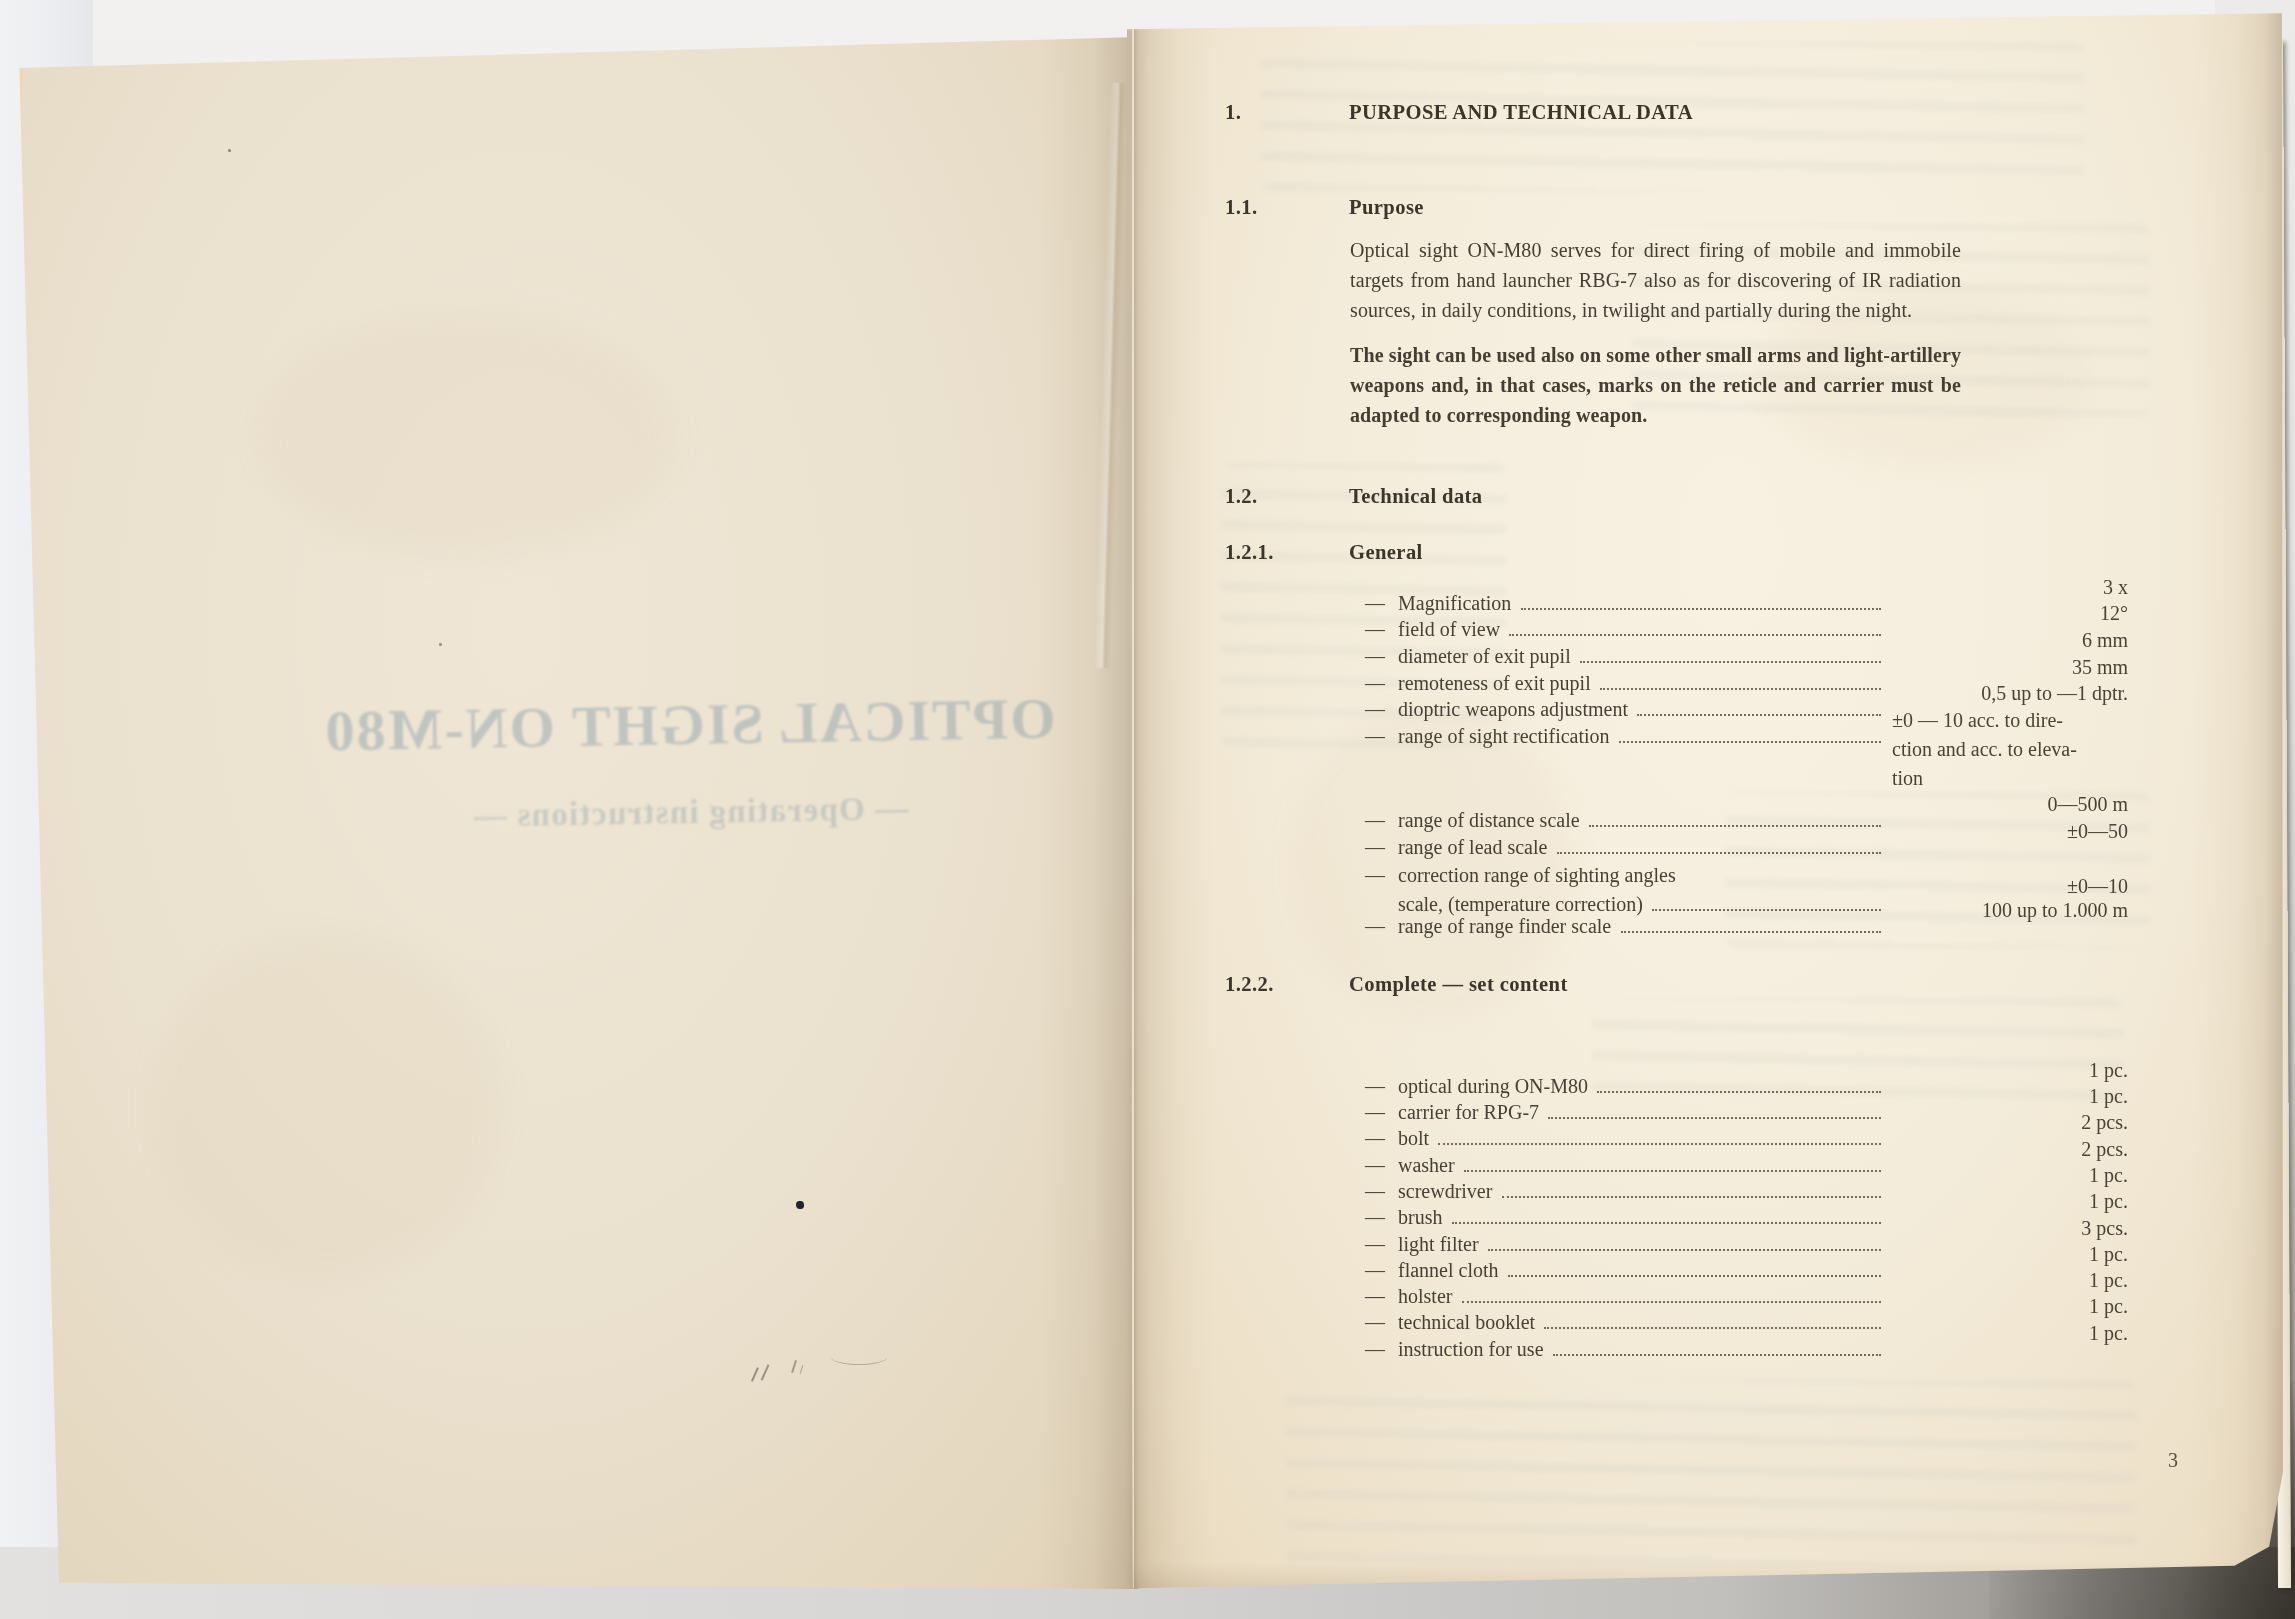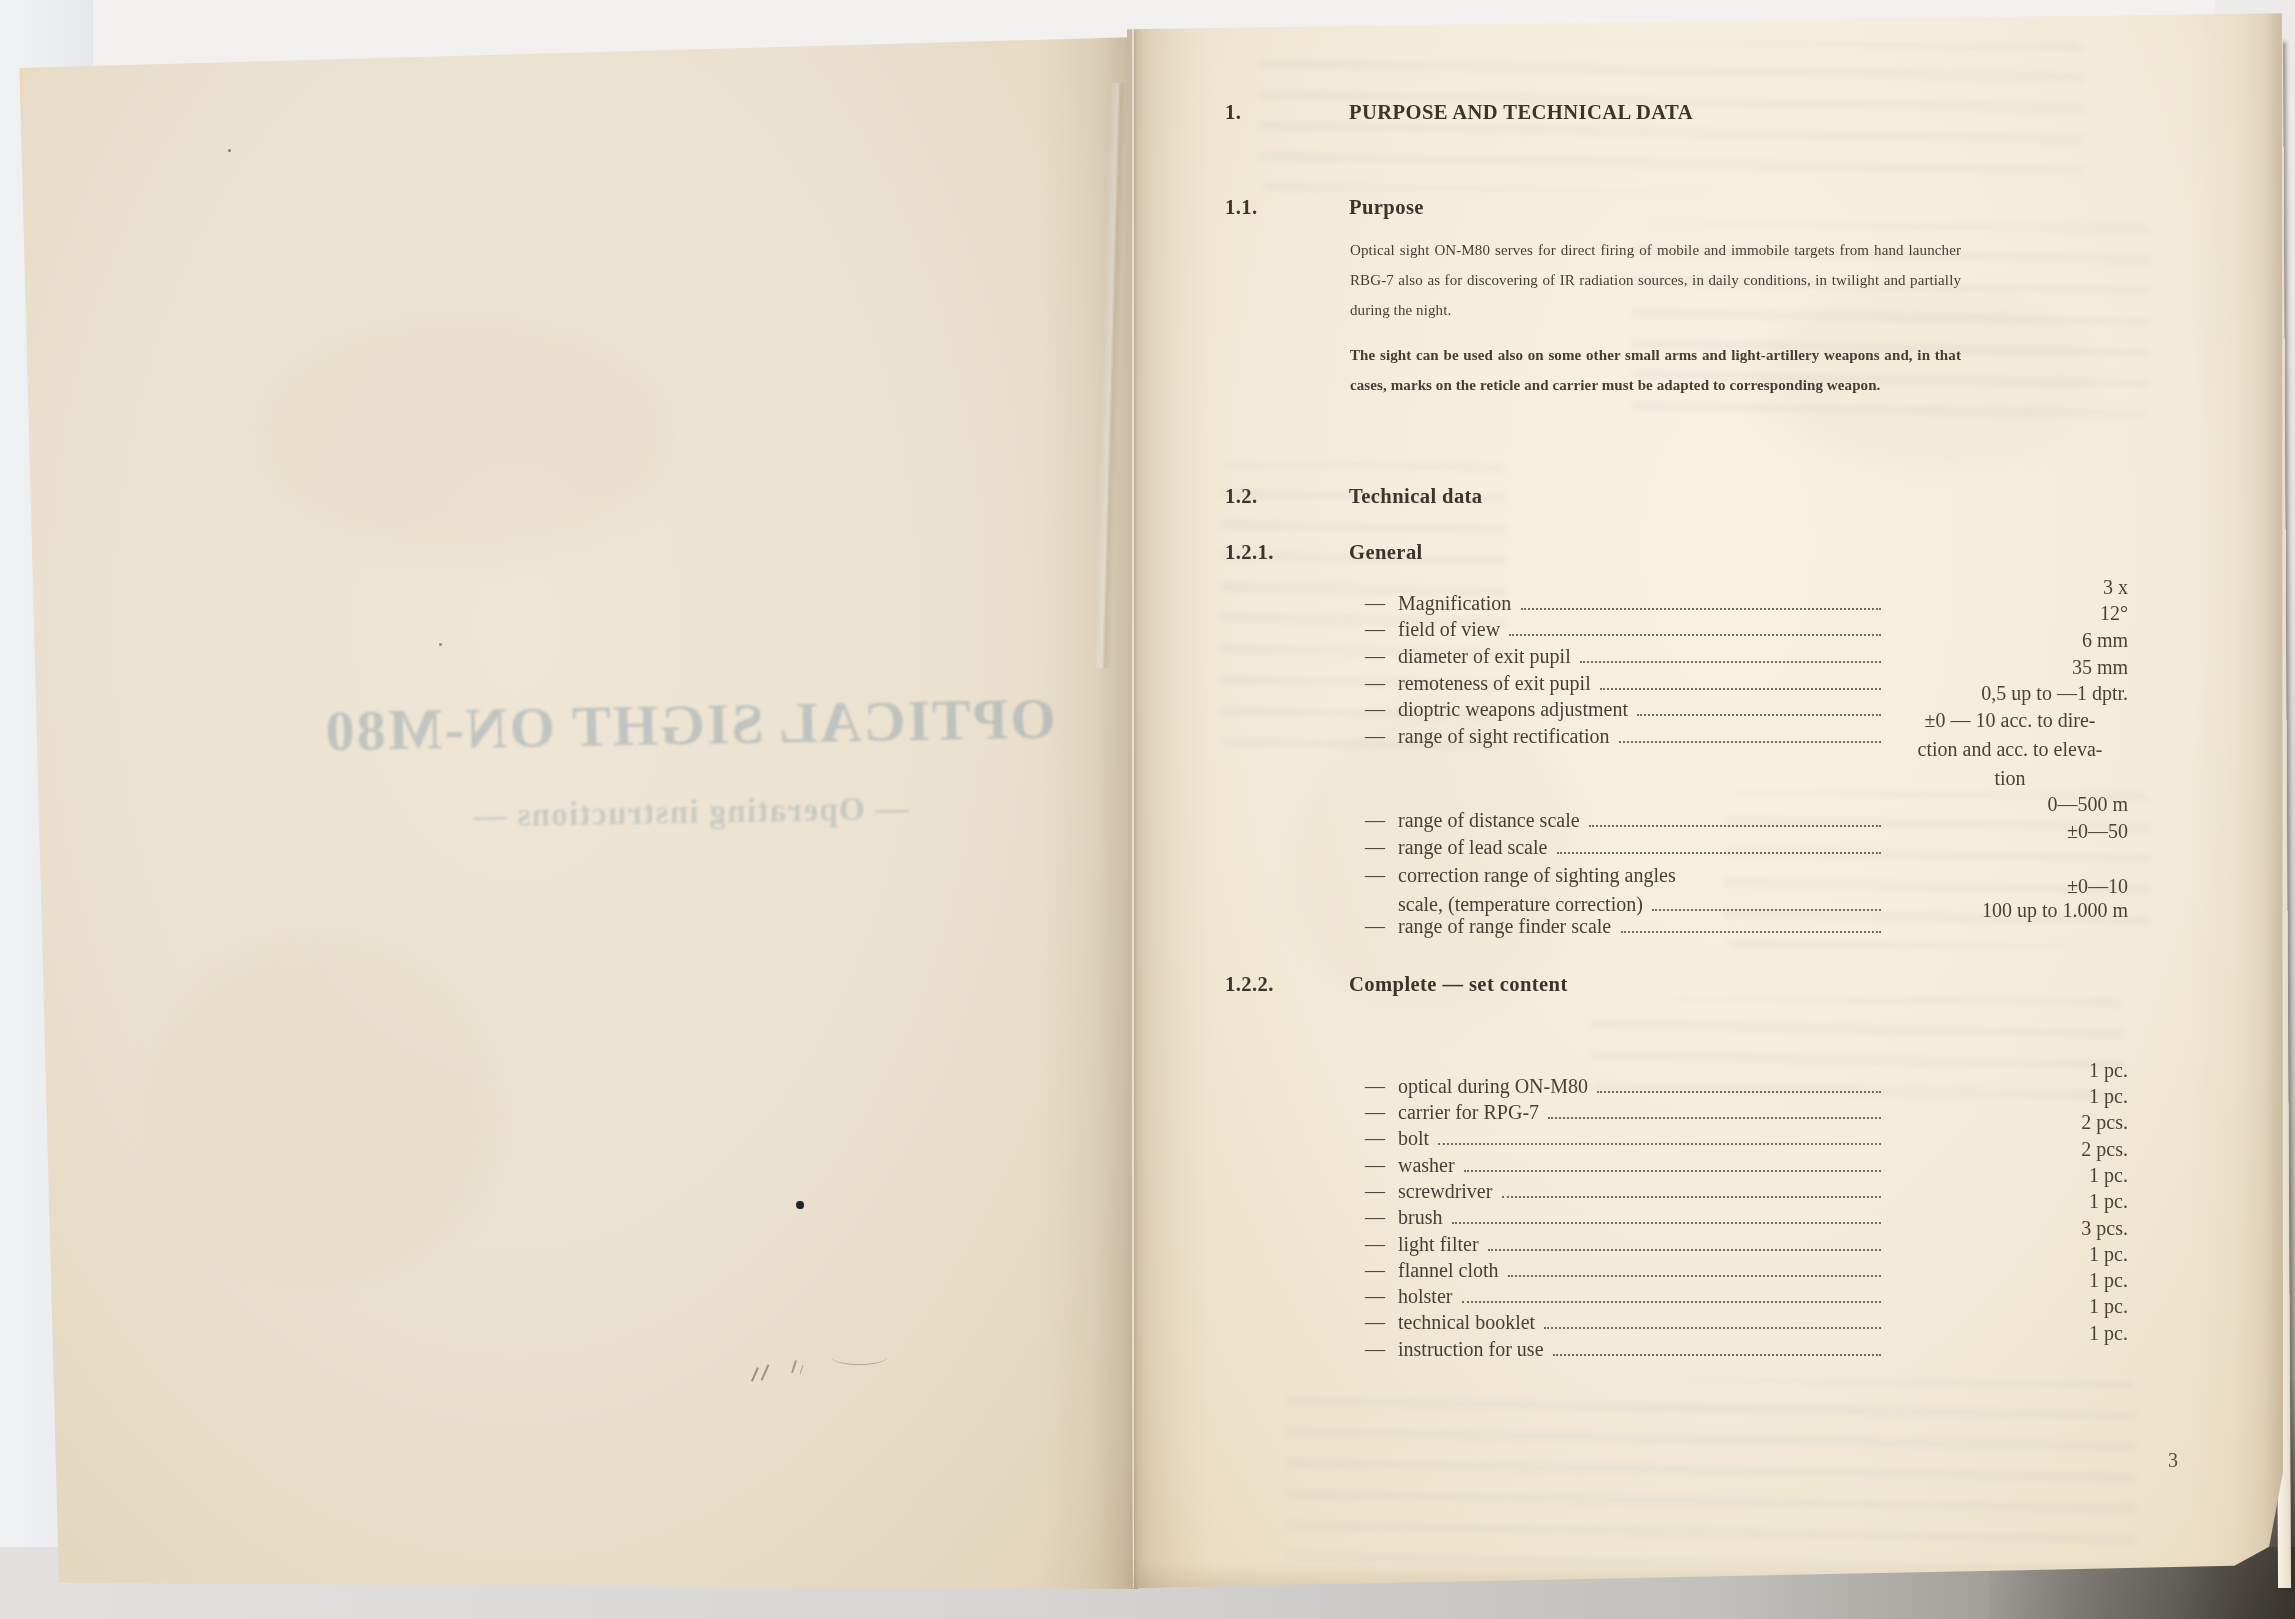--- a/index.html
+++ b/index.html
@@ -60,31 +60,31 @@
     filter:blur(1.3px);text-align:center;font-weight:bold;white-space:nowrap;}
   .ghost-title{font-size:58px;letter-spacing:2px;}
   .ghost-sub{font-size:33px;letter-spacing:1.3px;color:rgba(128,152,168,0.34);}
   .ghost-smudge{position:absolute;border-radius:12px;filter:blur(2.7px);opacity:0.55;transform:scaleX(-1);
     background:repeating-linear-gradient(179deg,rgba(146,162,174,0.13) 0px,rgba(146,162,174,0.13) 9.3px,rgba(146,162,174,0) 9.3px,rgba(146,162,174,0) 31px);}
   
   .speck{position:absolute;}
   
   .sec-row{position:absolute;left:98px;display:flex;font-weight:bold;font-size:20.6px;color:#3c352b;letter-spacing:0.4px;}
   .sec-num{width:124px;flex-shrink:0;}
-  .para{position:absolute;left:223px;width:611px;margin:0;font-size:15px;line-height:30px;
+  .para{position:absolute;left:223px;width:611px;margin:0;font-size:20px;line-height:30px;
     text-align:justify;color:#453d33;letter-spacing:0.1px;}
   .spec-row,.item-row{position:absolute;left:238px;width:763px;height:26.6px;
     display:flex;align-items:flex-end;font-size:20px;line-height:25px;}
   .dash{width:33px;flex-shrink:0;}
   .spec-label{white-space:nowrap;}
   .leader{flex:1;height:2px;margin:0 247px 6px 9.3px;border-bottom:2.3px dotted rgba(78,69,56,0.78);}
   .spec-value{position:absolute;right:0;top:-14.6px;width:239px;text-align:right;white-space:nowrap;
     font-size:20px;line-height:25px;color:#494237;}
   .spec-value.ml{text-align:left;top:-16px;}
-  .vline{display:block;line-height:29px;white-space:nowrap;text-align:center;}
+  .vline{display:block;line-height:29px;white-space:nowrap;}
   .two-line{display:block;height:58px;}
   .lline{display:flex;height:29px;align-items:flex-end;}
   .pageno{position:absolute;left:1026px;top:1444px;width:40px;text-align:center;
     font-size:20px;color:#554e42;}
 </style>
 </head>
 <body>
 
 <div class="bg-left"></div>
 <div class="bg-right"></div>

